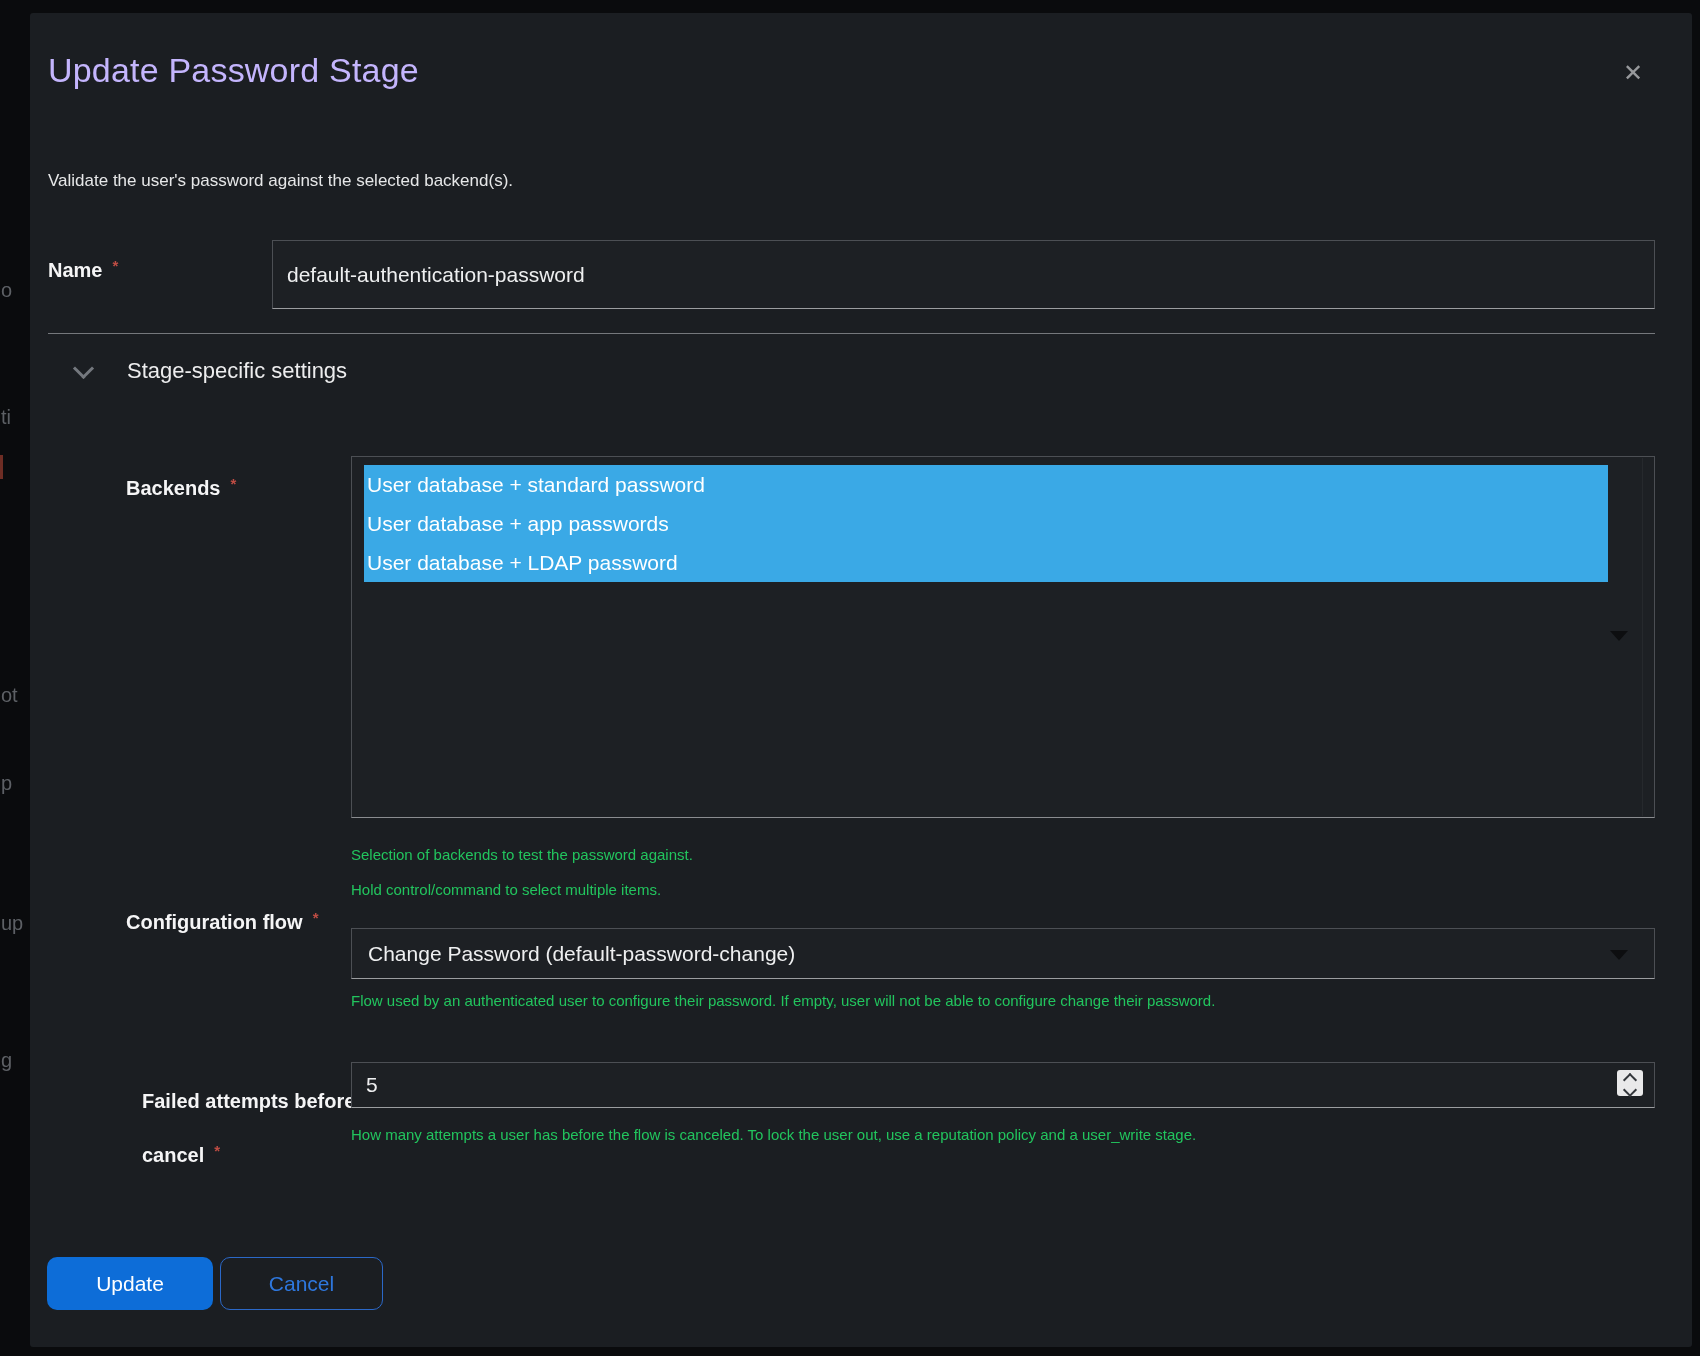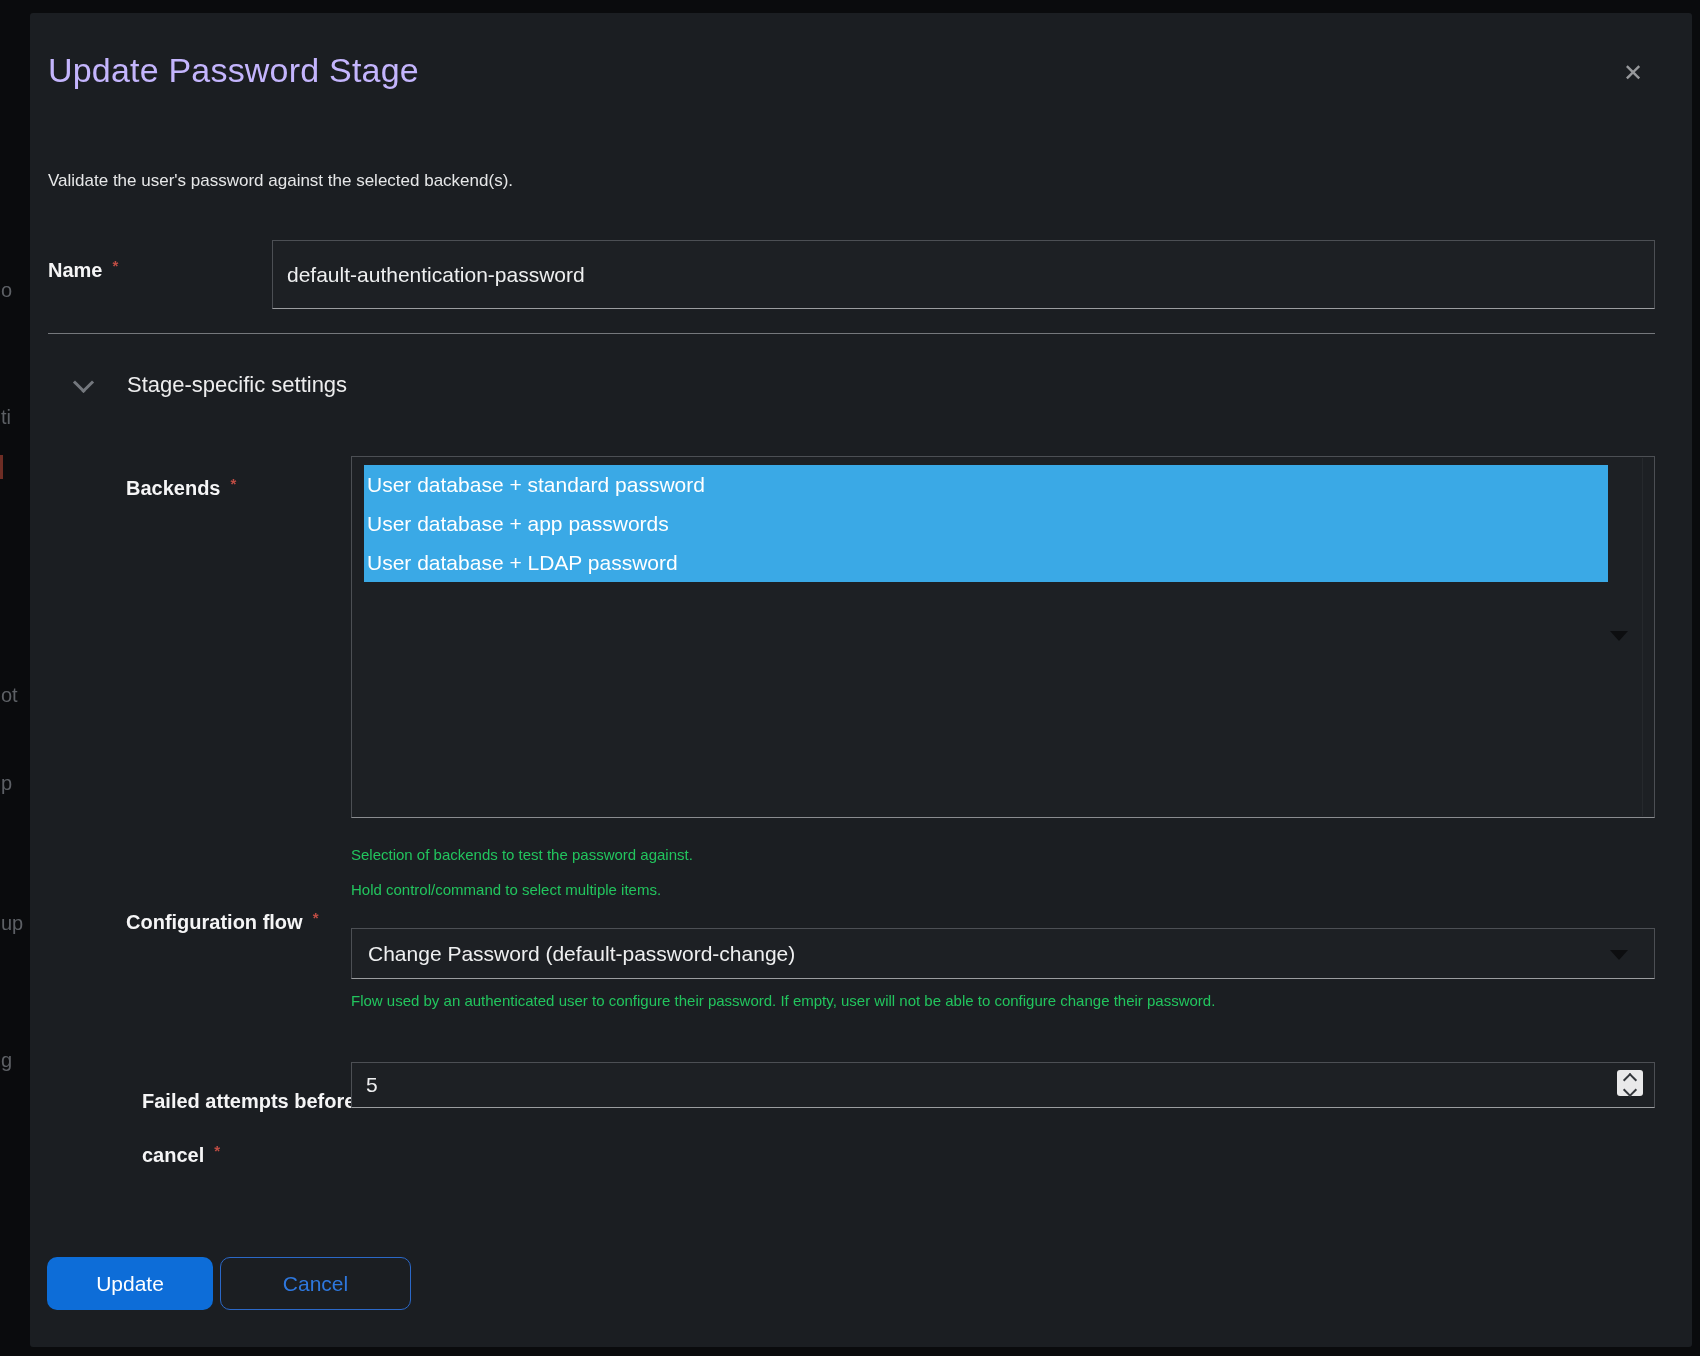--- a/index.html
+++ b/index.html
@@ -47,21 +47,20 @@
   }
   .name-input{left:242px;top:227px;width:1383px;height:69px;}
   .divider{
     position:absolute;left:18px;top:320px;width:1607px;height:0;
     border-top:1px solid #75787c;
   }
   .group-header{
     position:absolute;left:38px;top:340px;width:500px;height:36px;
     display:flex;align-items:center;cursor:pointer;background:none;border:none;padding:0;
     font-family:"Liberation Sans", sans-serif;
-    margin-top:14px;
   }
   .chevron-down{
     width:12px;height:12px;border:solid #74787e;border-width:0 3px 3px 0;
     transform:rotate(45deg);margin-left:8px;margin-top:-6px;
   }
   .group-header-label{
     margin-left:36px;font-size:22px;color:#ededee;font-weight:400;
   }
   .listbox{
     position:absolute;left:321px;top:443px;width:1304px;height:362px;box-sizing:border-box;
@@ -103,21 +102,21 @@
   .spin-up{transform:rotate(-45deg);margin-bottom:1px;margin-top:3px;}
   .spin-down{transform:rotate(135deg);margin-top:-1px;}
   .btn{
     position:absolute;top:1244px;height:53px;border-radius:10px;cursor:pointer;
     font-size:21px;font-family:"Liberation Sans", sans-serif;
   }
   .btn-primary{
     left:17px;width:166px;background:#0d6dd8;color:#ffffff;border:none;
   }
   .btn-secondary{
-    left:190px;width:191px;background:transparent;color:#2e77dd;
+    left:190px;width:163px;background:transparent;color:#2e77dd;
     border:1px solid #2b68c8;
   }
 </style>
 </head>
 <body>
 
 <span class="bg-fragment" style="top:280px">o</span>
 <span class="bg-fragment" style="top:407px">ti</span>
 <div class="bg-accent-bar"></div>
 <span class="bg-fragment" style="top:685px">ot</span>
@@ -170,17 +169,18 @@
   <div class="help-text" style="top:975px">Flow used by an authenticated user to configure their password. If empty, user will not be able to configure change their password.</div>
 
   <div class="field-label" style="left:112px;top:1063px;width:232px;line-height:50px">
     <span>Failed attempts before cancel</span><span class="req">*</span>
   </div>
   <input class="text-input number-input" type="text" value="5" style="">
   <button class="spinner">
     <span class="spin-chev spin-up"></span>
     <span class="spin-chev spin-down"></span>
   </button>
+  <div class="help-text" style="top:1109px">How many attempts a user has before the flow is canceled. To lock the user out, use a reputation policy and a user_write stage.</div>
 
   <button class="btn btn-primary">Update</button>
   <button class="btn btn-secondary">Cancel</button>
 
 </div>
 
 </body></html>

